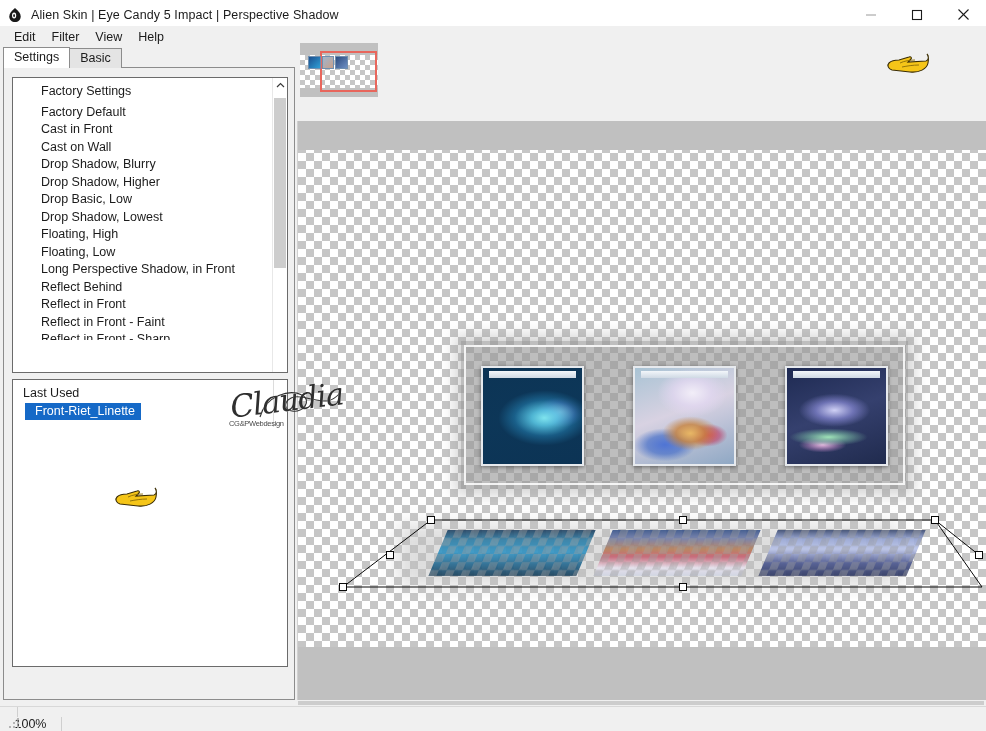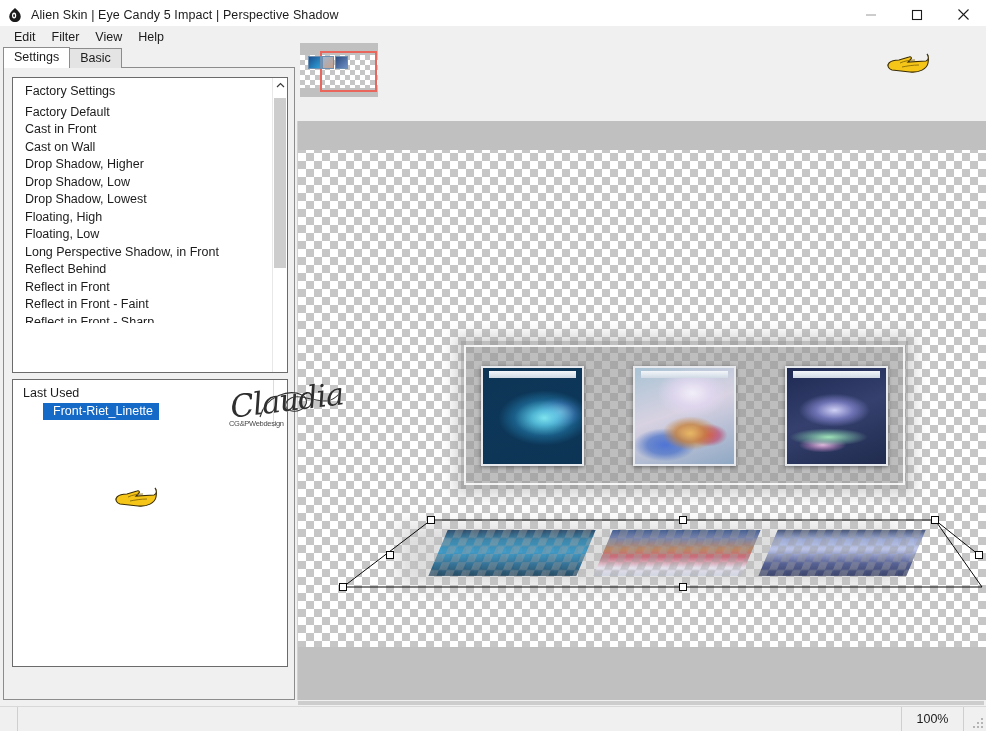--- a/index.html
+++ b/index.html
@@ -75,21 +75,21 @@
     position: absolute; left: 8px; top: 9px; width: 276px; height: 296px;
     background: #ffffff; border: 1px solid #6b6b6b; box-sizing: border-box;
     overflow: hidden;
   }
   .factory-list {
     position: absolute; left: 0; top: 0; right: 16px; bottom: 0;
     padding-top: 5px; box-sizing: border-box;
   }
   .fl-item {
     font-size: 12.5px; color: #1b1b1b; height: 17.5px; line-height: 17.5px;
-    padding-left: 12px; white-space: nowrap; overflow: hidden;
+    padding-left: 28px; white-space: nowrap; overflow: hidden;
   }
   .fl-item.header { margin-bottom: 3px; }
   .fl-item.clipped { height: 9px; overflow: hidden; line-height: 17.5px; }
 
   
   .vsb {
     position: absolute; right: 0; top: 0; width: 15px; bottom: 0;
     background: #ffffff; border-left: 1px solid #e8e8e8; box-sizing: border-box;
   }
   .vsb-arrow {
@@ -314,21 +314,21 @@
   }
 
   
   .xform { position: absolute; left: 0; top: 0; width: 689px; height: 584px; pointer-events: none; }
   .xform svg { display: block; }
 
   
   .statusbar {
     position: absolute; left: 0; bottom: 0; width: 986px; height: 25px;
     background: #f0f0f0; border-top: 1px solid #d8d8d8; box-sizing: border-box;
-    display: flex; align-items: stretch;
+    display: flex; align-items: stretch; flex-direction: column;
   }
   .sb-cell { border-right: 1px solid #cfcfcf; box-sizing: border-box; height: 100%; }
   .sb-pad { width: 18px; }
   .sb-wide { flex: 1; }
   .sb-zoom {
     width: 62px; display: flex; align-items: center; justify-content: center;
     font-size: 12.5px; color: #1b1b1b;
   }
   .sb-grip {
     width: 22px; position: relative;
@@ -396,22 +396,23 @@
   </div>
 
   <div class="left-panel">
 
     <div class="factory-box">
       <div class="factory-list">
         <div class="fl-item header">Factory Settings</div>
         <div class="fl-item">Factory Default</div>
         <div class="fl-item">Cast in Front</div>
         <div class="fl-item">Cast on Wall</div>
+        <div class="fl-item">Drop Shadow, Blurry</div>
         <div class="fl-item">Drop Shadow, Higher</div>
-        <div class="fl-item">Drop Shadow, Low</div>
+        <div class="fl-item">Drop Basic, Low</div>
         <div class="fl-item">Drop Shadow, Lowest</div>
         <div class="fl-item">Floating, High</div>
         <div class="fl-item">Floating, Low</div>
         <div class="fl-item">Long Perspective Shadow, in Front</div>
         <div class="fl-item">Reflect Behind</div>
         <div class="fl-item">Reflect in Front</div>
         <div class="fl-item">Reflect in Front - Faint</div>
         <div class="fl-item clipped">Reflect in Front - Sharp</div>
       </div>
       <div class="vsb">
@@ -431,21 +432,21 @@
         <path d="M4 30 C10 8 34 2 46 8 C56 13 48 26 36 24 C24 22 30 8 44 10 C62 12 72 20 84 6" fill="none" stroke="#2f2f2f" stroke-width="1.1"></path>
       </svg>
       <div class="wm-sig">Claudia</div>
       <div class="wm-sub">CG&amp;PWebdesign</div>
     </div>
 
     <div class="user-box">
       <div class="ul-sep"></div>
       <div class="user-list">
         <div class="ul-item">Last Used</div>
-        <div class="ul-item" style="padding-left:12px;margin-left:18px;">
+        <div class="ul-item" style="padding-left:12px;">
           <span class="ul-item selected">Front-Riet_Linette</span>
         </div>
       </div>
     </div>
 
     <div class="hand" style="left:110px; top:413px;">
       <svg width="44" height="30" viewBox="0 0 44 30">
         <path d="M41 7 C43 9 43 13 40 14 L22 15 L25 12 C26 11 25 9 23 10 L13 13 C9 13 5 14 3 16 C1 18 2 22 6 23 L24 25 C33 26 41 22 42 16 C42.8 12 42.4 9 41 7 Z" fill="#f5c518" stroke="#3a2d06" stroke-width="1.1"></path>
         <path d="M14 16 C18 14 24 13 29 13" fill="none" stroke="#8a6c09" stroke-width="0.9"></path>
         <path d="M16 20 C21 19 27 18 33 18" fill="none" stroke="#8a6c09" stroke-width="0.9"></path>

